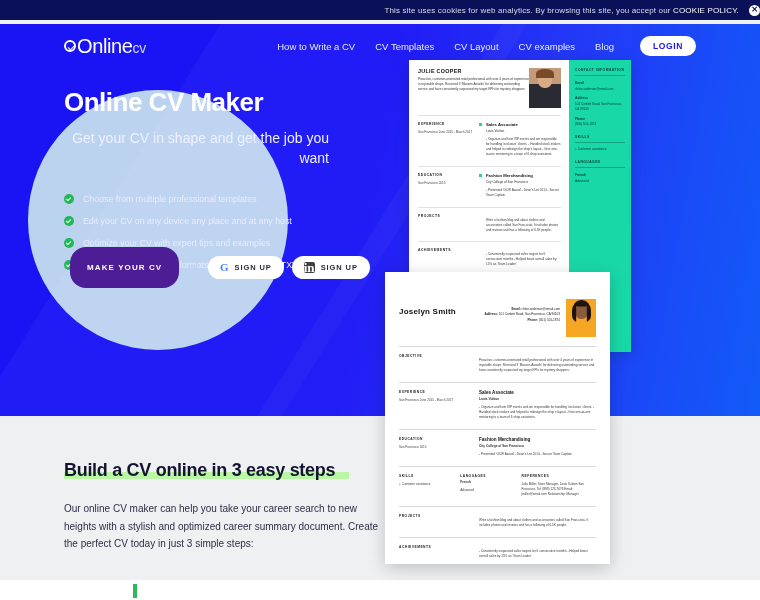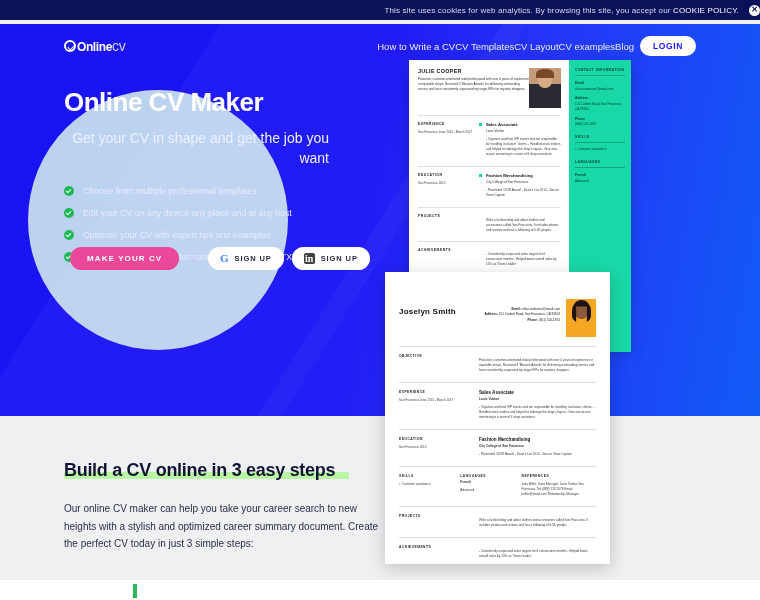--- a/index.html
+++ b/index.html
@@ -62,71 +62,71 @@
   .logo-mark {
     width: 12px; height: 12px; border-radius: 50%;
     border: 2px solid #ffffff; position: relative; margin-right: 1px;
     align-self: center;
   }
   .logo-mark::after {
     content: ""; position: absolute; left: 2px; top: 2.5px;
     width: 5px; height: 2.5px; border-left: 1.6px solid #fff; border-bottom: 1.6px solid #fff;
     transform: rotate(-45deg);
   }
-  .logo-online { font-size: 12px; font-weight: bold; color: #ffffff; letter-spacing: -.4px; }
+  .logo-online { font-size: 20px; font-weight: normal; color: #ffffff; letter-spacing: -.4px; }
   .logo-cv { font-size: 14px; font-weight: 400; color: #cfd4f7; letter-spacing: -.2px; }
 
-  .nav { margin-left: auto; margin-right: 64px; display: flex; align-items: center; }
+  .nav { margin-left: auto; margin-right: 64px; display: flex; align-items: center; gap: 20px; }
   .nav-item { font-size: 9.5px; color: #e6e9ff; white-space: nowrap; cursor: pointer; }
   .login-btn {
     background: #ffffff; color: #1a14f5; font-size: 8.5px; font-weight: bold;
     letter-spacing: .6px; padding: 5px 13px; border-radius: 14px;
     border: none; cursor: pointer; margin-left: 6px;
   }
 
   
   .hero-copy { position: absolute; left: 64px; top: 88px; width: 330px; z-index: 20; }
   .hero-title {
     font-size: 26px; font-weight: bold; color: #ffffff; letter-spacing: -.5px;
     line-height: 1.1;
   }
   .hero-sub {
     margin-top: 11px; font-size: 14px; color: #eef0ff; line-height: 1.45;
     font-weight: 400; max-width: 265px; text-align: right;
   }
-  .bullets { margin-top: 18px; }
+  .bullets { margin-top: 26px; }
   .bullet { display: flex; align-items: center; margin-bottom: 12px; }
   .bullet-icon {
     width: 10px; height: 10px; border-radius: 50%; background: #21b857;
     flex: 0 0 10px; position: relative; margin-right: 9px;
   }
   .bullet-icon::after {
     content: ""; position: absolute; left: 2.4px; top: 3px;
     width: 4px; height: 2px; border-left: 1.3px solid #fff; border-bottom: 1.3px solid #fff;
     transform: rotate(-45deg);
   }
   .bullet-text { font-size: 8.8px; color: #e9ebff; }
 
   
   .cta-row { position: absolute; left: 70px; top: 247px; display: flex; align-items: center; z-index: 20; }
   .btn-make {
-    background: #ec4899; color: #ffffff; font-size: 8px; font-weight: bold;
-    letter-spacing: 1.1px; padding: 7px 17px; border-radius: 16px; border: none; cursor: pointer;
+    background: #4c1d95; color: #ffffff; font-size: 8px; font-weight: bold;
+    letter-spacing: 1.1px; padding: 16px 17px; border-radius: 16px; border: none; cursor: pointer;
   }
   .or-text { font-size: 12px; color: #c9cdf5; margin: 0 9px; }
   .btn-social {
     background: #ffffff; border: none; border-radius: 16px;
     padding: 6px 12px; display: flex; align-items: center; gap: 6px;
     cursor: pointer; margin-right: 8px;
   }
   .btn-social-label { font-size: 7.5px; font-weight: bold; letter-spacing: .9px; color: #2b2b3d; }
   .g-icon { font-size: 11px; font-weight: bold; color: #4285f4; line-height: 1; font-family: "Liberation Serif", serif;}
   .in-icon {
     width: 11px; height: 11px; background: #404040; border-radius: 2px; color: #fff;
-    font-size: 10px; font-weight: bold; display: flex; align-items: center; justify-content: center;
+    font-size: 13px; font-weight: bold; display: flex; align-items: center; justify-content: center;
     font-family: "Liberation Serif", serif;
   }
 
   
   .cv-green {
     position: absolute; left: 409px; top: 60px; width: 222px; height: 292px;
     background: #ffffff; box-shadow: 0 3px 14px rgba(0,0,0,.18);
     display: flex; z-index: 15; overflow: hidden;
   }
   .cvg-main { flex: 1; padding: 8px 8px 0 9px; overflow: hidden; }

